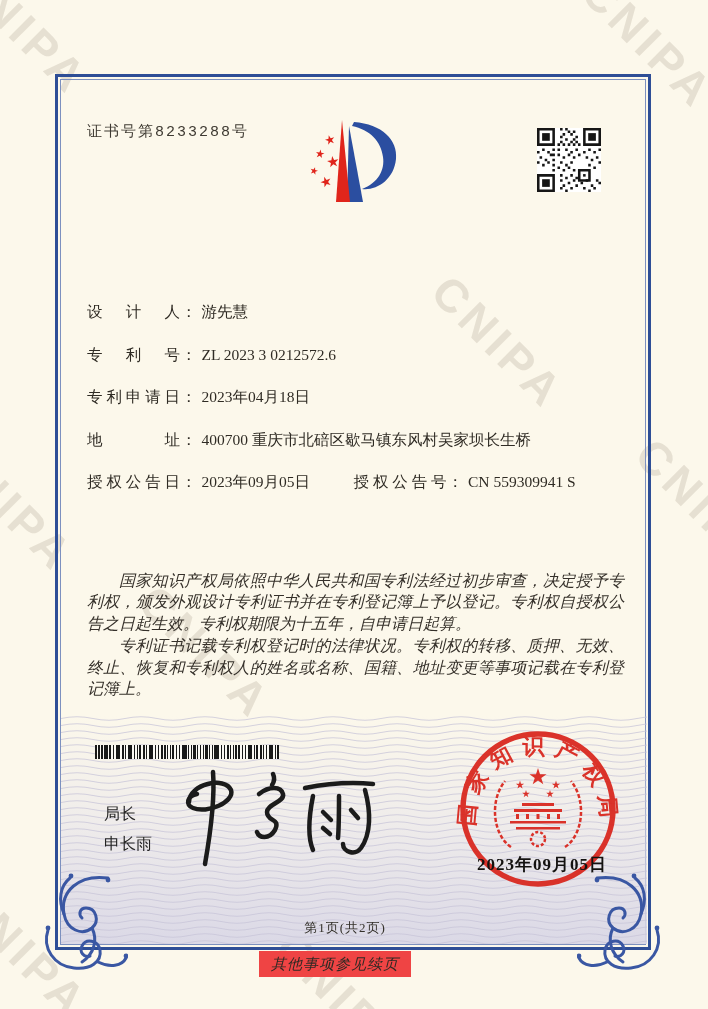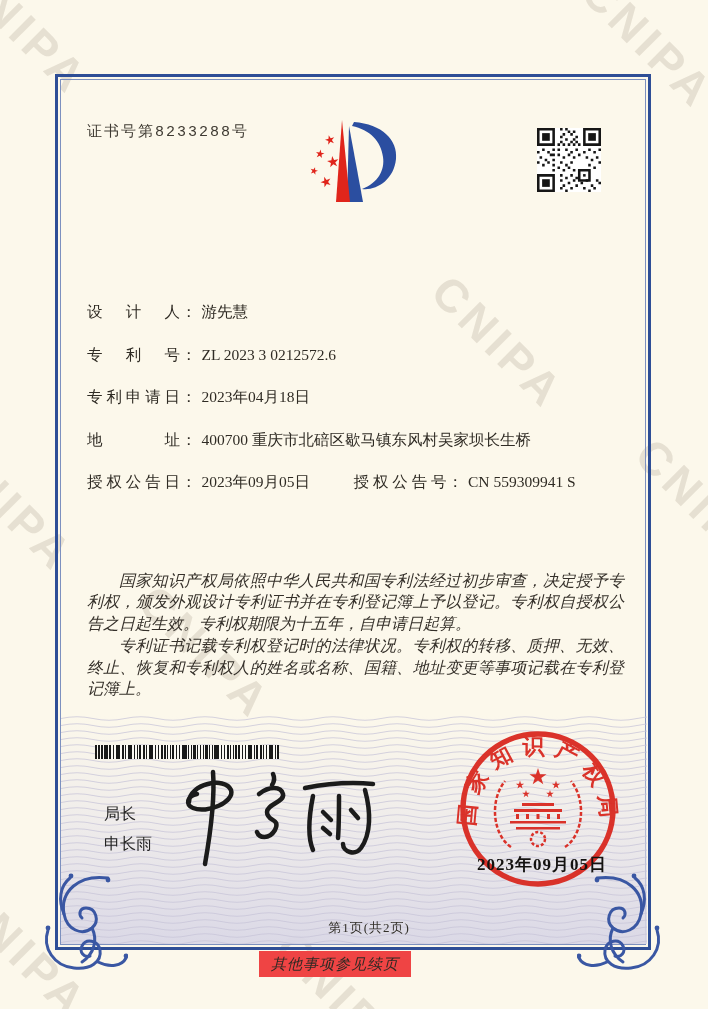--- a/index.html
+++ b/index.html
@@ -35,21 +35,21 @@
     background-image:
       repeating-linear-gradient(90deg,#191919 0 1.5px,transparent 1.5px 3px),
       repeating-linear-gradient(90deg,#191919 0 1px,transparent 1px 7px),
       repeating-linear-gradient(90deg,#191919 0 2px,transparent 2px 11px);}
   .director{position:absolute;left:92px;top:799px;z-index:3;font-family:"Liberation Sans",sans-serif;
             font-size:16px;color:#232323;line-height:30px;margin-left:12px;}
   .sig{position:absolute;left:155px;top:768px;z-index:4;}
   .seal{position:absolute;left:455px;top:727px;z-index:4;opacity:.93;}
   .seal-date{position:absolute;left:462px;top:853px;width:160px;z-index:5;text-align:center;
              font-size:17px;font-weight:bold;color:#141210;letter-spacing:1px;}
-  .page-no{position:absolute;left:71px;top:919px;width:596px;z-index:3;text-align:center;
+  .page-no{position:absolute;left:47px;top:919px;width:596px;z-index:3;text-align:center;
            font-size:13px;color:#33302a;letter-spacing:1px;}
   .cont-note{position:absolute;left:259px;top:951px;width:152px;height:26px;z-index:3;background:#ef4444;
              text-align:center;line-height:26px;font-size:15px;font-style:italic;color:#2e2a24;letter-spacing:1px;}
   .orn{position:absolute;z-index:4;}
   .orn-left{left:38px;top:870px;}
   .orn-right{left:577px;top:870px;transform:scaleX(-1);}
 </style>
 </head>
 <body>
 

